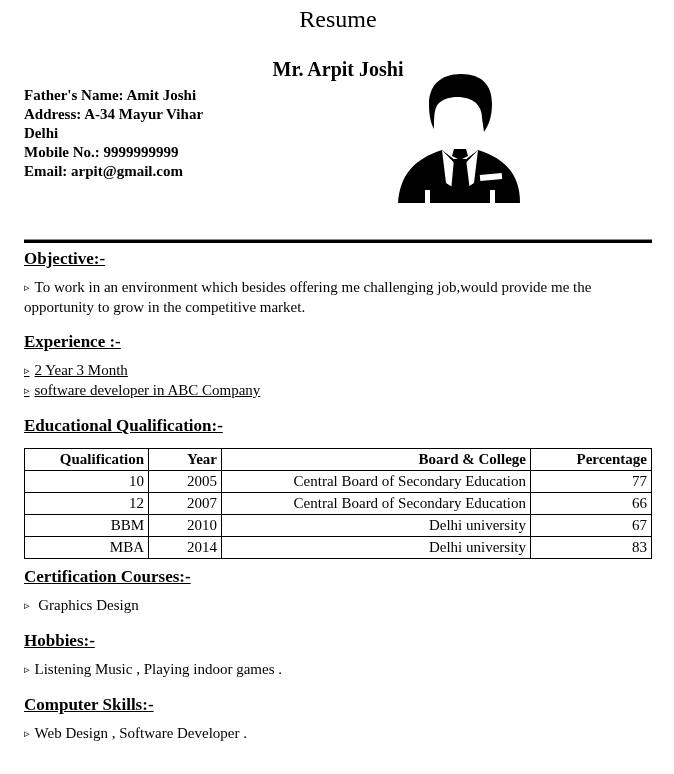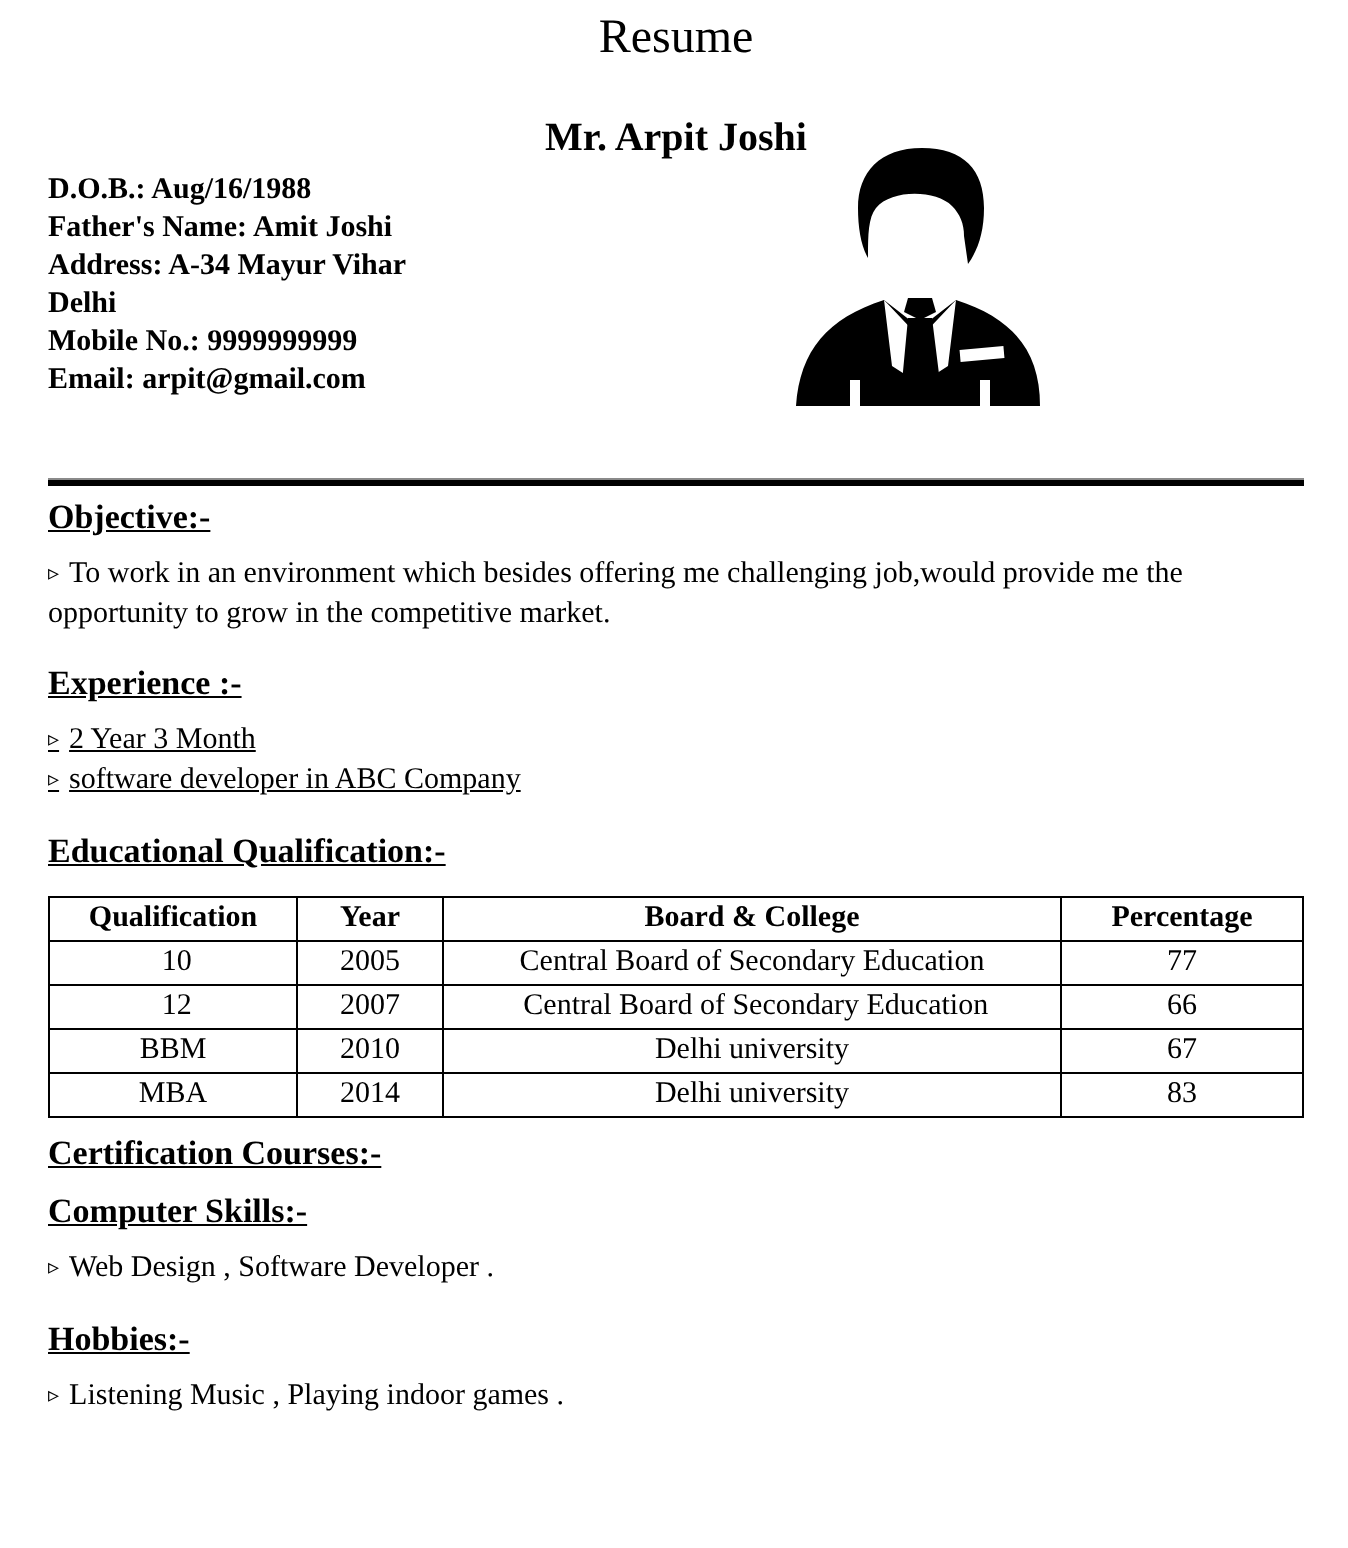--- a/index.html
+++ b/index.html
@@ -55,40 +55,39 @@
   
   table.edu {
     border-collapse: collapse;
     width: 100%;
     font-size: 15px;
     margin: 12px 0 8px 0;
   }
   table.edu th, table.edu td {
     border: 1px solid #000000;
     padding: 1px 4px;
-    text-align: center;
+    text-align: right;
     line-height: 19px;
     white-space: pre-wrap;
   }
   table.edu th { font-weight: bold; }
   .col-qual { width: 124px; }
   .col-year { width: 73px; }
   .col-board { width: 309px; }
   .col-pct { width: auto; }
 </style>
 </head>
 <body>
 
 <div class="page">
 
   <h1 class="doc-title">Resume</h1>
 
   <div class="personal">
     <p class="name">Mr. Arpit Joshi</p>
-    <p class="info-line">D.O.B.: Aug/16/1988</p>
     <p class="info-line">Father's Name: Amit Joshi</p>
     <p class="info-line">Address: A-34 Mayur Vihar</p>
     <p class="info-line">Delhi</p>
     <p class="info-line">Mobile No.: 9999999999</p>
     <p class="info-line">Email: arpit@gmail.com</p>
 
     <div class="avatar">
       <svg viewBox="0 0 126 132" width="126" height="132">
 
         <path d="M65,3 C44,3 33,15 33,33 C33,43 34.5,52 38,58 C38,47 38,38 42,33 C50,23.5 72,24 80,32 C84,36 86,41 86,47 L88,61 C93,54 96,45 96,33 C96,14 86,3 65,3 Z" fill="#000000"></path>
@@ -159,25 +158,26 @@
           <td>2014</td>
           <td>Delhi university</td>
           <td>83</td>
         </tr>
       </tbody>
     </table>
   </div>
 
   <div>
     <h2 class="section-heading">Certification Courses:-</h2>
+    <p class="para"><span class="bullet-glyph">▹</span><span class="bullet-text"> Graphics Design</span></p>
+  </div>
+
+  <div>
+    <h2 class="section-heading">Hobbies:-</h2>
+    <p class="para"><span class="bullet-glyph">▹</span><span class="bullet-text">Listening Music , Playing indoor games .</span></p>
   </div>
 
   <div>
     <h2 class="section-heading">Computer Skills:-</h2>
     <p class="para"><span class="bullet-glyph">▹</span><span class="bullet-text">Web Design , Software Developer .</span></p>
   </div>
 
-  <div>
-    <h2 class="section-heading">Hobbies:-</h2>
-    <p class="para"><span class="bullet-glyph">▹</span><span class="bullet-text">Listening Music , Playing indoor games .</span></p>
-  </div>
-
 </div>
 
 </body></html>

